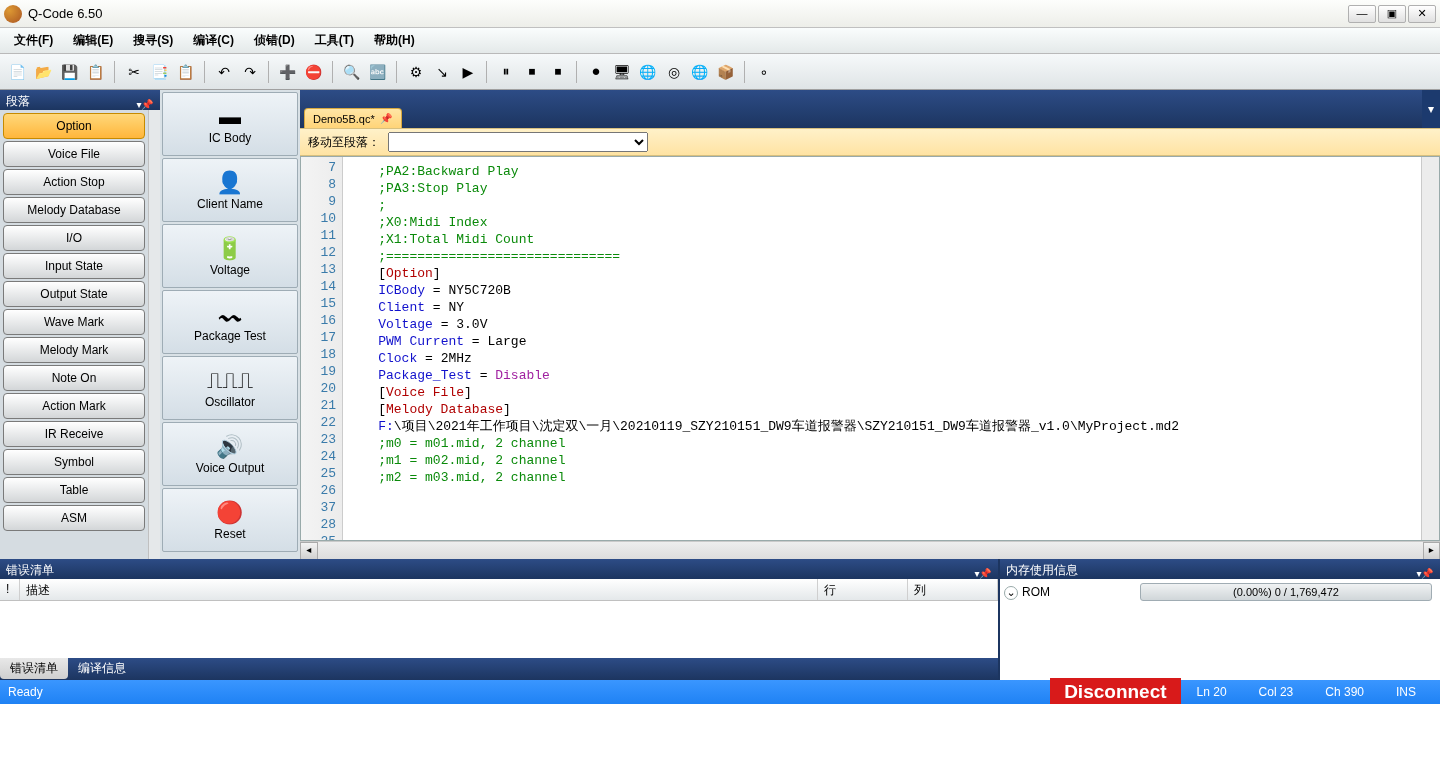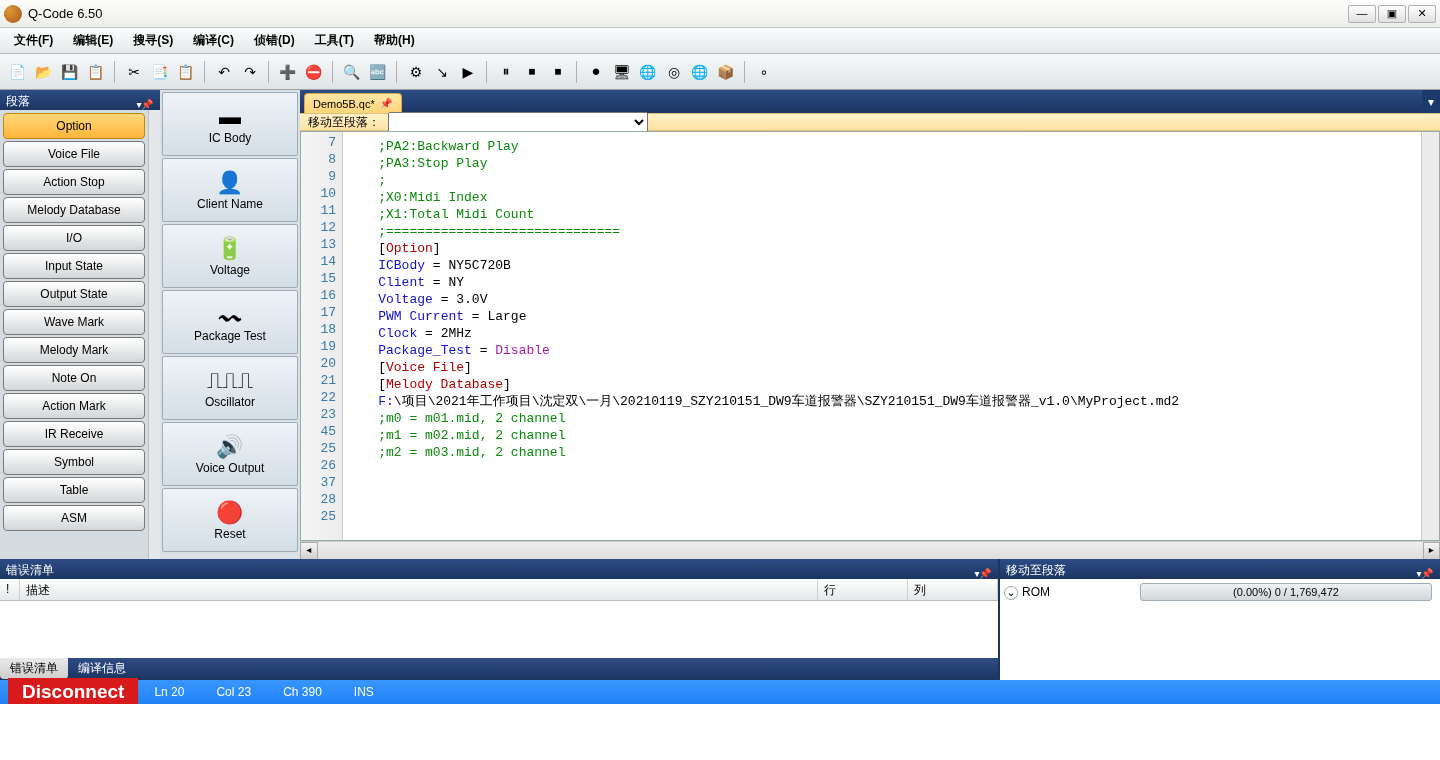--- a/index.html
+++ b/index.html
@@ -23,24 +23,24 @@
 .sidebar-left .btns { flex: 1; display: flex; flex-direction: column; gap: 2px; padding: 3px; }
 .sidebar-left .sbbtn { height: 26px; border: 1px solid #7a7a7a; border-radius: 4px; background: linear-gradient(#fff, #d3d6d8); text-align: center; line-height: 24px; font-size: 12px; cursor: pointer; }
 .sidebar-left .sbbtn.active { background: linear-gradient(#ffd87a, #ffb63c); border-color: #c68a00; }
 .sidebar-left .sbscroll { width: 12px; background: #e5e8ea; border-left: 1px solid #c0c0c0; }
 .icon-col { width: 140px; display: flex; flex-direction: column; background: #d9e1e6; }
 .icon-col .iccell { height: 64px; border: 1px solid #9eacb5; margin: 0 2px 2px 2px; background: linear-gradient(#eef3f7,#d4dee6); display: flex; flex-direction: column; align-items: center; justify-content: center; cursor: pointer; border-radius: 2px; }
 .icon-col .iccell .ic { font-size: 22px; height: 28px; display: flex; align-items: center; justify-content: center; }
 .icon-col .iccell .lbl { font-size: 12px; }
 .icon-col .iccell.first { margin-top: 2px; }
 .editor-area { flex: 1; display: flex; flex-direction: column; background: #1c3a6e; }
-.editor-tabs { height: 23px; background: linear-gradient(#2d4c86, #1c3560); display: flex; align-items: flex-end; padding-left: 4px; }
+.editor-tabs { height: 38px; background: linear-gradient(#2d4c86, #1c3560); display: flex; align-items: flex-end; padding-left: 4px; }
 .editor-tab { height: 20px; background: linear-gradient(#ffe6a6, #ffd478); border: 1px solid #d8a93f; border-bottom: none; border-radius: 4px 4px 0 0; padding: 0 8px; font-size: 11px; display: flex; align-items: center; gap: 6px; cursor: pointer; }
 .editor-tab .x { font-size: 10px; color: #7a5; cursor: pointer; }
-.jump-bar { height: 18px; background: linear-gradient(#fff1c9, #ffe3a3); display: flex; align-items: center; padding: 0 8px; gap: 8px; border-top: 1px solid #d8c07f; border-bottom: 1px solid #d8c07f; }
+.jump-bar { height: 28px; background: linear-gradient(#fff1c9, #ffe3a3); display: flex; align-items: center; padding: 0 8px; gap: 8px; border-top: 1px solid #d8c07f; border-bottom: 1px solid #d8c07f; }
 .jump-bar select { width: 260px; height: 20px; font-size: 12px; }
 .code-wrap { flex: 1; display: flex; background: #fff; overflow: hidden; border: 1px solid #9aa; }
 .gutter { width: 42px; background: linear-gradient(to right, #f4f4f4, #ececec); border-right: 1px solid #ccc; text-align: right; color: #3a7baa; font-family: Consolas, "Courier New", monospace; font-size: 13px; padding: 2px 6px 2px 2px; line-height: 17px; }
 .code { flex: 1; font-family: Consolas, "Courier New", monospace; font-size: 13px; color: #000; padding: 6px 4px; line-height: 17px; white-space: pre; overflow: hidden; position: relative; }
 .cgreen { color: #0a8a0a; }
 .cred { color: #b00000; }
 .cblue { color: #1111cc; }
 .cpurple { color: #a020a0; }
 .edscroll { width: 18px; background: #ececec; border-left: 1px solid #cacaca; }
 .edhscroll { height: 18px; background: linear-gradient(#eee, #ddd); border-top: 1px solid #cacaca; display: flex; }
@@ -218,21 +218,21 @@
           <div>14</div>
           <div>15</div>
           <div>16</div>
           <div>17</div>
           <div>18</div>
           <div>19</div>
           <div>20</div>
           <div>21</div>
           <div>22</div>
           <div>23</div>
-          <div>45</div>
+          <div>24</div>
           <div>25</div>
           <div>26</div>
           <div>37</div>
           <div>28</div>
           <div>25</div>
         </div>
       <div class="code" id="code"><div><span>    </span><span class="cgreen">;PA2:Backward Play</span></div><div><span>    </span><span class="cgreen">;PA3:Stop Play</span></div><div><span>    </span><span class="cgreen">;</span></div><div><span>    </span><span class="cgreen">;X0:Midi Index</span></div><div><span>    </span><span class="cgreen">;X1:Total Midi Count</span></div><div><span>    </span><span class="cgreen">;==============================</span></div><div><span></span></div><div><span>    [</span><span class="cred">Option</span><span>]</span></div><div><span>    </span><span class="cblue">ICBody</span><span> = NY5C720B</span></div><div><span>    </span><span class="cblue">Client</span><span> = NY</span></div><div><span>    </span><span class="cblue">Voltage</span><span> = 3.0V</span></div><div><span>    </span><span class="cblue">PWM Current</span><span> = Large</span></div><div><span>    </span><span class="cblue">Clock</span><span> = 2MHz</span></div><div><span>    </span><span class="cblue">Package_Test</span><span> = </span><span class="cpurple">Disable</span></div><div><span></span></div><div><span>    [</span><span class="cred">Voice File</span><span>]</span></div><div><span></span></div><div><span></span></div><div><span>    [</span><span class="cred">Melody Database</span><span>]</span></div><div><span>    </span><span class="cblue">F:</span><span>\项目\2021年工作项目\沈定双\一月\20210119_SZY210151_DW9车道报警器\SZY210151_DW9车道报警器_v1.0\MyProject.md2</span></div><div><span>    </span><span class="cgreen">;m0 = m01.mid, 2 channel</span></div><div><span>    </span><span class="cgreen">;m1 = m02.mid, 2 channel</span></div><div><span>    </span><span class="cgreen">;m2 = m03.mid, 2 channel</span></div></div>
       <div class="edscroll"></div>
     </div>
     <div class="edhscroll">
@@ -258,34 +258,35 @@
       <div class="col c4">列</div>
     </div>
     <div class="err-body"></div>
     <div class="err-tabs">
       <div class="tab active">错误清单</div>
       <div class="tab">编译信息</div>
     </div>
   </div>
   <div class="mem-panel">
     <div class="panel-header">
-      <span>移动至段落</span>
+      <span>内存使用信息</span>
       <span class="spacer"></span>
       <span class="pin">▾ </span>
       <span class="pin">📌</span>
     </div>
     <div class="mem-body">
       <div class="mem-row">
         <div class="exp"><span>⌄</span></div>
         <div class="lbl">ROM</div>
         <div class="bar">(0.00%) 0 / 1,769,472</div>
       </div>
     </div>
   </div>
 </div>
 
 <div class="statusbar">
+  <span class="sf">Ready</span>
   <span class="disconnect">Disconnect</span>
   <span class="cell">Ln 20</span>
   <span class="cell">Col 23</span>
   <span class="cell">Ch 390</span>
   <span class="cell">INS</span>
 </div>
 
 </body></html>

